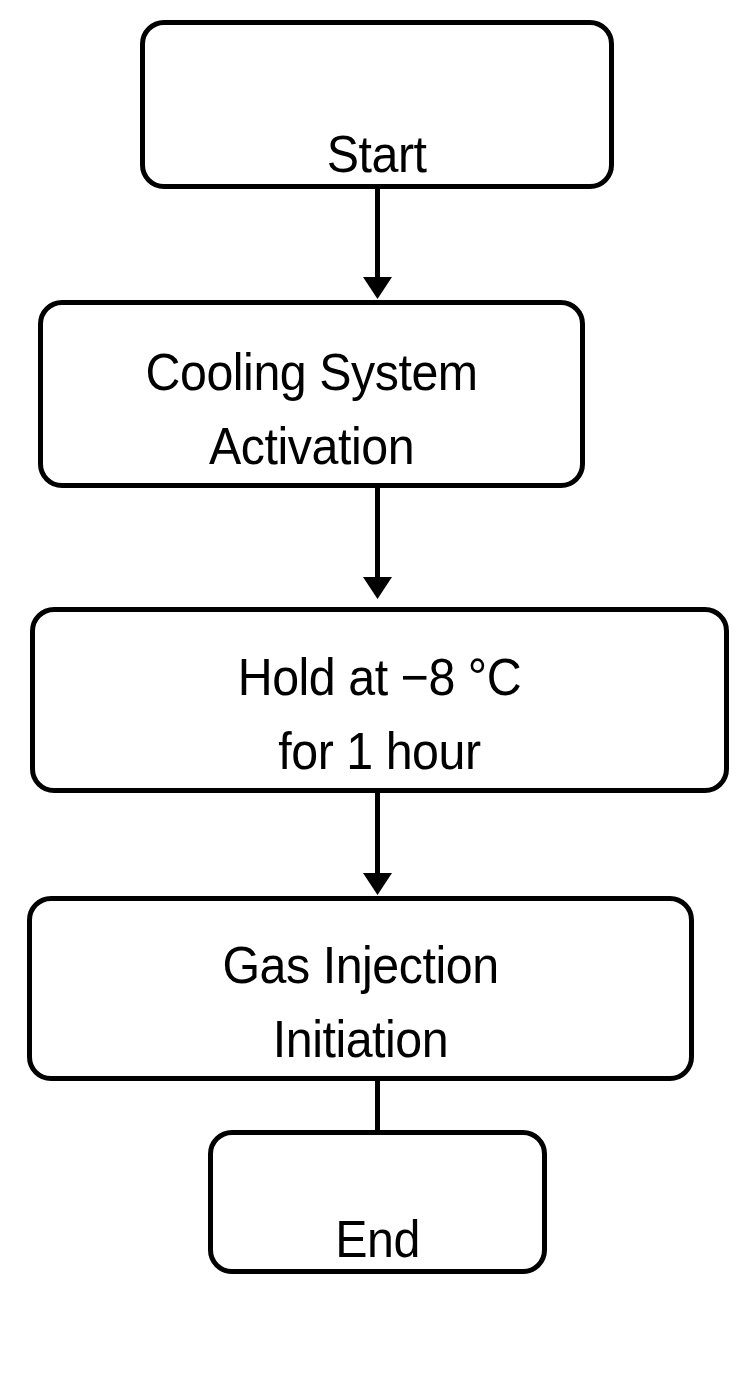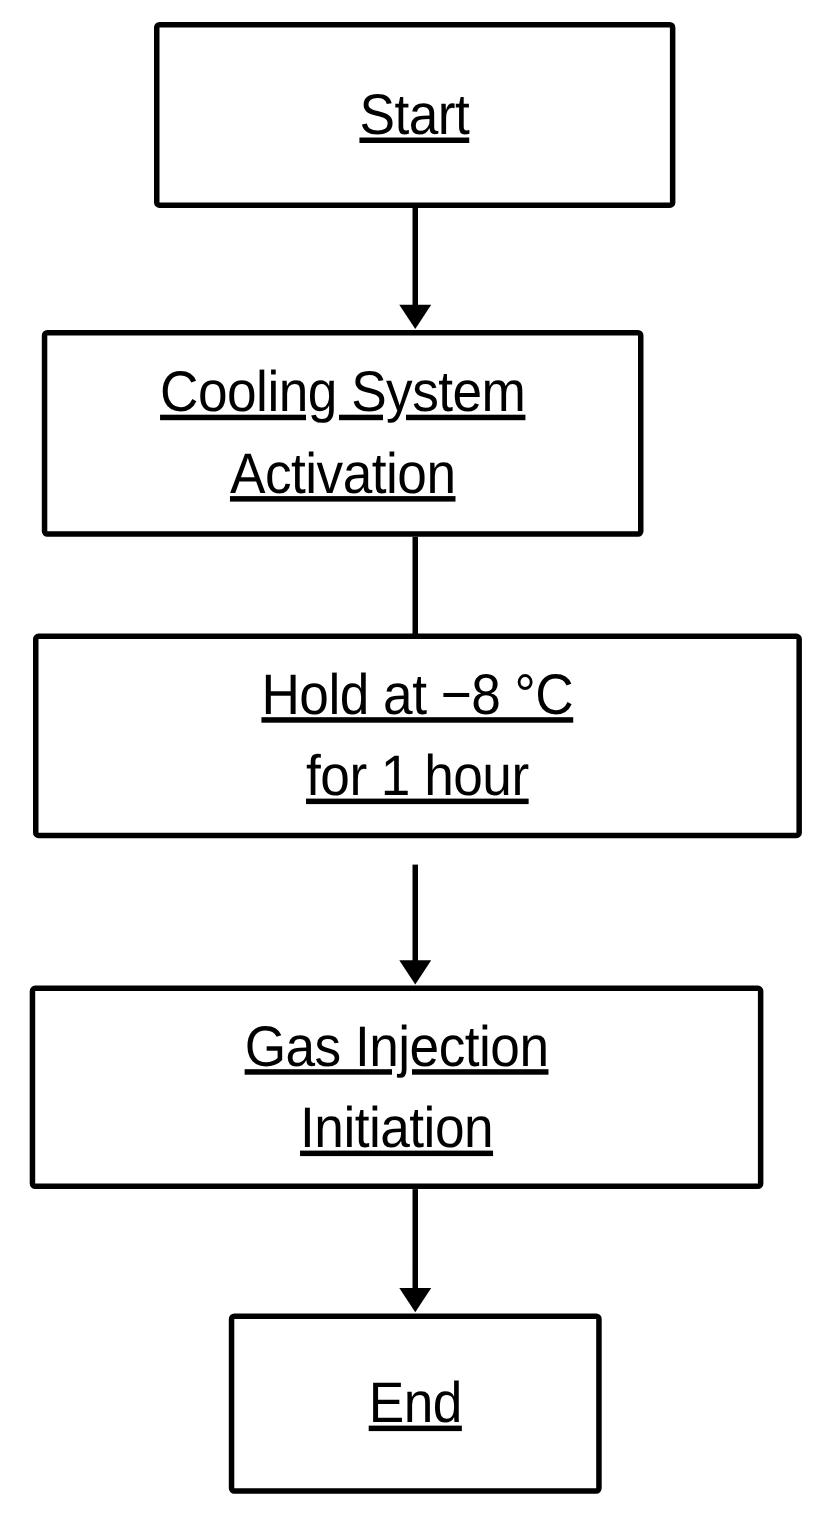--- a/index.html
+++ b/index.html
@@ -23,46 +23,45 @@
     left: 0;
     width: 752px;
     height: 1376px;
     display: block;
   }
   .node-box {
     position: absolute;
     box-sizing: border-box;
     background: #ffffff;
     border: 5px solid #000000;
-    border-radius: 5px;
+    border-radius: 24px;
     display: flex;
-    align-items: center;
+    align-items: flex-end;
     justify-content: center;
     text-align: center;
-    text-decoration: underline;
   }
   .node-label {
     color: #000000;
     font-size: 52px;
     line-height: 74px;
     font-weight: 400;
     letter-spacing: -0.5px;
     white-space: pre-line;
     transform: scaleX(0.93);
     transform-origin: center center;
   }
   .node-label.single-line {
     line-height: 60px;
   }
   
   #node-start      { left: 140px; top: 20px;   width: 474px; height: 169px; }
   #node-cooling    { left: 38px;  top: 300px;  width: 547px; height: 188px; }
-  #node-hold       { left: 30px;  top: 576px;  width: 699px; height: 186px; }
+  #node-hold       { left: 30px;  top: 607px;  width: 699px; height: 186px; }
   #node-gas        { left: 27px;  top: 896px;  width: 667px; height: 185px; }
-  #node-end        { left: 208px; top: 1194px; width: 339px; height: 164px; }
+  #node-end        { left: 208px; top: 1130px; width: 339px; height: 144px; }
 </style>
 </head>
 <body>
 
 <div id="flowchart-canvas">
 
   <svg id="flow-svg" viewBox="0 0 752 1376">
     <g>
       <line x1="377.5" y1="189" x2="377.5" y2="279" stroke="#000000" stroke-width="5"></line>
       <polygon points="363,277 392,277 377.5,299" fill="#000000"></polygon>

